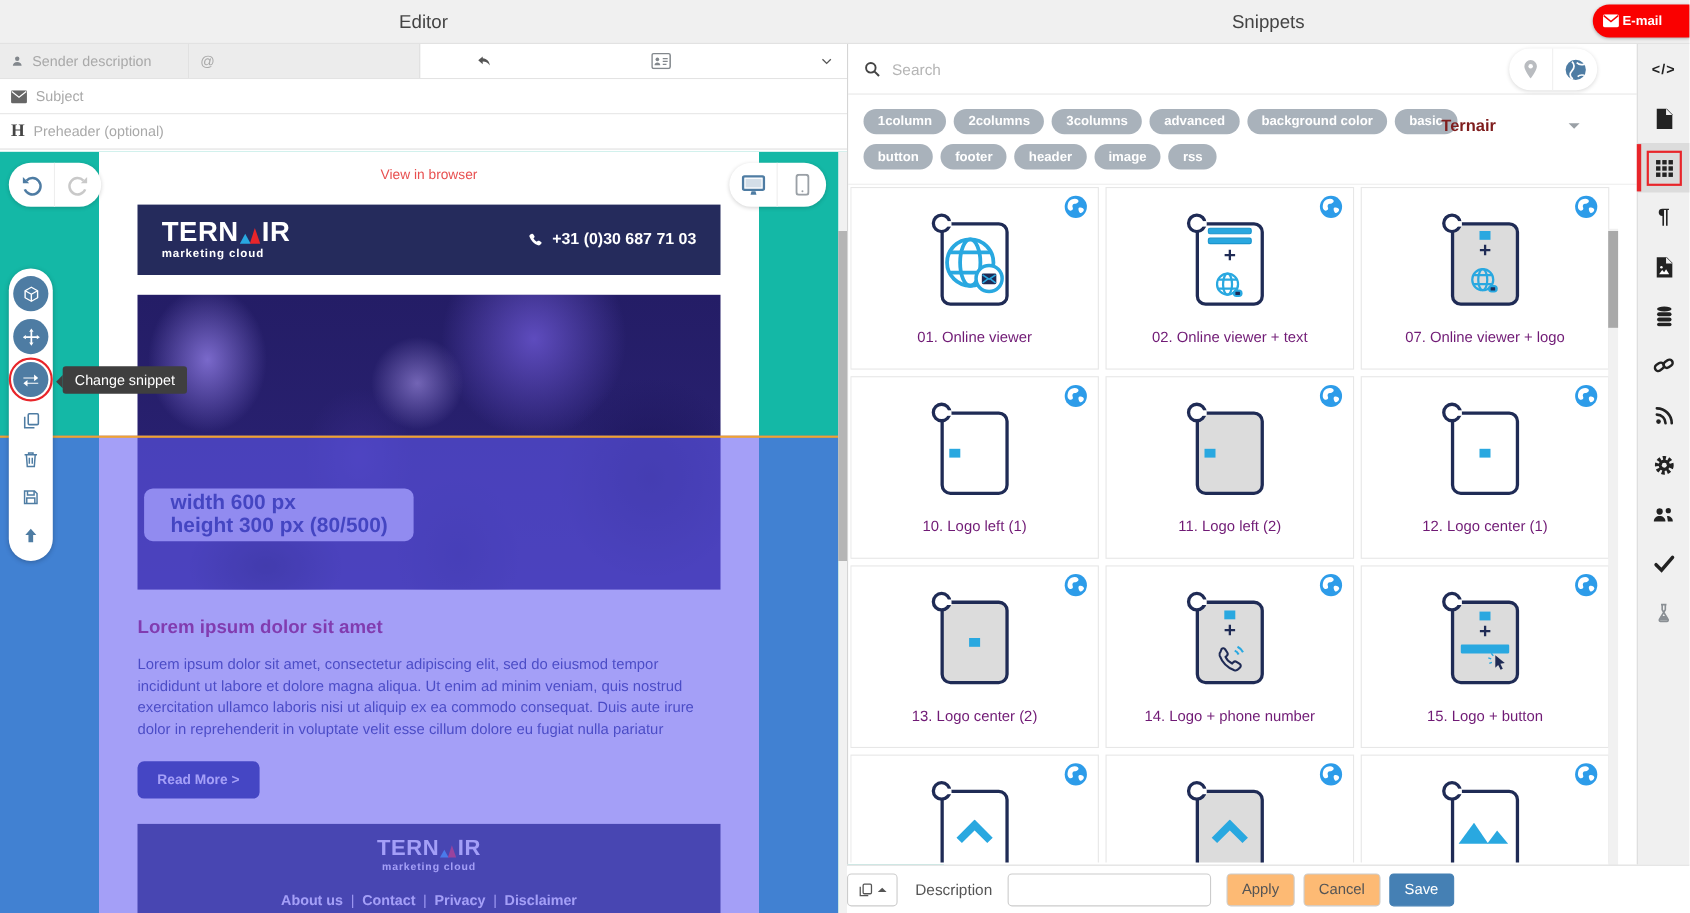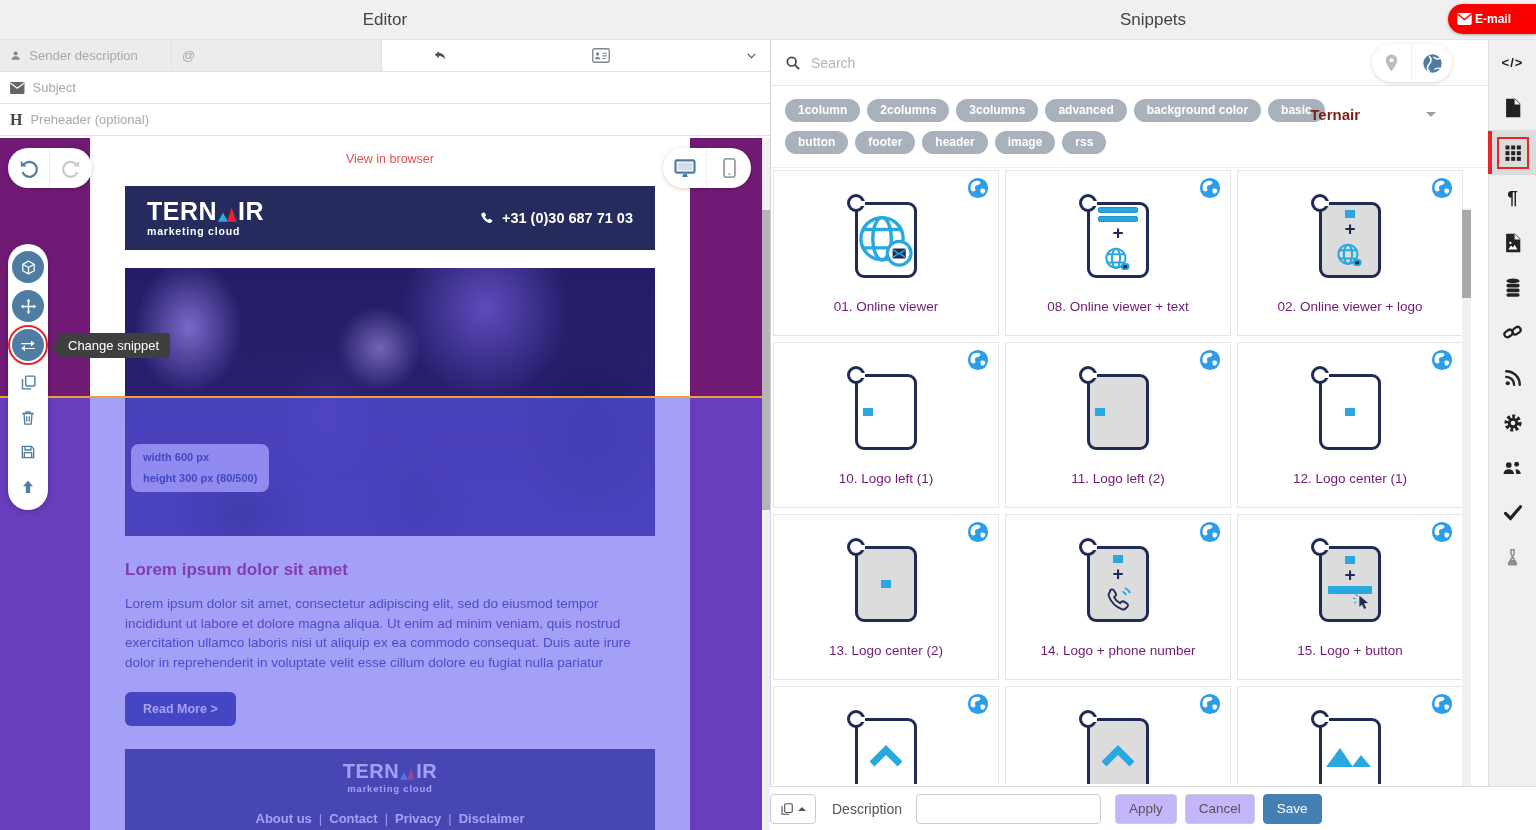--- a/index.html
+++ b/index.html
@@ -24,21 +24,21 @@
   .fields { position:absolute; top:40px; left:0; width:770px; }
   .frow { display:flex; border-bottom:1px solid #e0e0e0; background:#fff; height:32px; }
   .ffield { display:flex; align-items:center; gap:8px; padding:0 10px; border-right:1px solid #e0e0e0; }
   .ffield.gray { background:#ececec; }
   .ffield input { border:none; outline:none; background:transparent; font-size:13px;
     color:#555; width:100%; font-family:"Liberation Sans", sans-serif; }
   .ffield input::placeholder { color:#a9a9a9; }
   .h-glyph { font-family:"Liberation Serif", serif; font-size:16px; color:#444; font-weight:bold; }
 
   .preview { position:absolute; top:138px; left:0; width:858px; height:692px;
-    background:#701a75; overflow:hidden; }
+    background:#14b8a6; overflow:hidden; }
   .email-col { position:absolute; left:90px; top:0; width:600px; height:692px;
     background:#fff; padding-top:6px; }
   .vib { text-align:center; font-size:12.5px; color:#e85050; margin-top:8px; }
   .em-inner { width:530px; margin:0 auto; }
   .em-header { margin-top:20px; height:64px; background:#252b5c; display:flex;
     align-items:center; justify-content:space-between; padding:0 22px; }
   .tern-logo .row1 { display:flex; align-items:flex-end; gap:1px; color:#fff;
     font-weight:bold; letter-spacing:.5px; }
   .tern-logo.big .row1 { font-size:25px; line-height:24px; }
   .tern-logo.small .row1 { font-size:20px; line-height:19px; justify-content:center; }
@@ -48,21 +48,21 @@
     background:
       radial-gradient(ellipse 90px 110px at 12% 22%, rgba(150,130,235,.75), transparent 60%),
       radial-gradient(ellipse 140px 150px at 68% 15%, rgba(104,84,205,.85), transparent 60%),
       radial-gradient(ellipse 70px 90px at 38% 55%, rgba(52,40,130,.9), transparent 70%),
       radial-gradient(ellipse 120px 130px at 88% 62%, rgba(28,22,90,.95), transparent 70%),
       radial-gradient(ellipse 80px 100px at 55% 88%, rgba(33,27,105,.95), transparent 70%),
       radial-gradient(ellipse 100px 70px at 22% 92%, rgba(22,18,78,.95), transparent 70%),
       radial-gradient(ellipse 60px 60px at 48% 30%, rgba(190,170,255,.5), transparent 70%),
       linear-gradient(#241d66, #2c2378); }
   .size-badge { position:absolute; left:6px; top:176px; background:rgba(233,231,255,.88);
-    border-radius:8px; padding:3px 12px; color:#1b2a80; font-weight:bold; font-size:11px;
+    border-radius:8px; padding:3px 24px; color:#1b2a80; font-weight:bold; font-size:19px;
     line-height:21px; }
   .text-section { width:530px; margin:0 auto; padding-top:24px; }
   .em-heading { font-size:17px; font-weight:bold; color:#ad1457; }
   .em-body { margin-top:14px; font-size:13.5px; line-height:19.5px; color:#2c3a8c; }
   .read-more { margin-top:20px; display:inline-block; background:#1d2b87; color:#fff;
     font-size:12.5px; font-weight:bold; padding:10px 18px; border-radius:6px; border:none; }
   .em-footer { margin-top:23px; background:#252b5c; height:130px; text-align:center;
     padding-top:13px; }
   .em-footer .tern-logo { display:inline-block; text-align:center; }
   .footer-links { margin-top:15px; color:#fff; font-size:13px; font-weight:bold; }
@@ -163,21 +163,21 @@
   .bottom-bar { position:absolute; left:770px; right:0; bottom:0; height:44px; background:#fff;
     border-top:1px solid #dcdcdc; display:flex; align-items:center; 
     padding-right:8px; gap:8px; z-index:10; }
   .dropup-btn { width:46px; height:30px; border:1px solid #ccc; border-radius:4px; background:#fff;
     display:flex; align-items:center; justify-content:center; gap:4px; margin-right:8px; }
   .dropup-caret { width:0; height:0; border:4px solid transparent; border-bottom-color:#555;
     margin-bottom:4px; }
   .desc-label { font-size:14px; color:#555; margin-right:6px; }
   .desc-input { width:185px; height:30px; border:1px solid #ccc; border-radius:4px; font-size:13px;
     padding:0 8px; outline:none; margin-right:6px; font-family:"Liberation Sans", sans-serif; }
-  .bbtn { height:30px; padding:0 13px; border:1px solid #ccc; border-radius:4px; background:#c4b5fd;
+  .bbtn { height:30px; padding:0 13px; border:1px solid #ccc; border-radius:4px; background:#fdba74;
     font-size:13.5px; color:#555; font-family:"Liberation Sans", sans-serif; }
   .bbtn.primary { background:#4580b4; border-color:#4580b4; color:#fff; }
 </style>
 </head>
 <body>
 
 <div class="app">
 
   <div class="panel-header" id="snippets-header">
     <span>Snippets</span>
@@ -479,21 +479,21 @@
                 <g fill="none" stroke="#29a8e0" stroke-width="3">
                   <circle cx="21" cy="21" r="14"></circle>
                   <ellipse cx="21" cy="21" rx="6" ry="14"></ellipse>
                   <path d="M8 15h26M8 27h26"></path>
                 </g>
                 <rect x="28" y="28" width="13" height="10" rx="5" fill="#29a8e0"></rect>
                 <rect x="31.5" y="31" width="6" height="4.5" rx="0.5" fill="#1f2b55"></rect>
               </svg>
             </div>
           </div>
-       <div class="clabel">08. Online viewer + text</div>
+       <div class="clabel">02. Online viewer + text</div>
      </div>
         <div class="card">
        <span class="gbadge"><svg width="22" height="22" viewBox="0 0 24 24">
               <circle cx="12" cy="12" r="11" fill="#2d9ce9"></circle>
               <path d="M5 7c2-3 7-4 9-2s-1 4-3 4-3 2-2 4-2 4-4 2-1-6 0-8z" fill="#fff"></path>
               <path d="M15 13c2-1 5 0 5 2s-3 4-4 3-2-4-1-5z" fill="#fff"></path>
             </svg></span>
        <div class="icon-area">
             <div class="spage gray ">
               <span class="logo-chip"><logo></logo></span>
@@ -502,21 +502,21 @@
                 <g fill="none" stroke="#29a8e0" stroke-width="3">
                   <circle cx="21" cy="21" r="14"></circle>
                   <ellipse cx="21" cy="21" rx="6" ry="14"></ellipse>
                   <path d="M8 15h26M8 27h26"></path>
                 </g>
                 <rect x="28" y="28" width="13" height="10" rx="5" fill="#29a8e0"></rect>
                 <rect x="31.5" y="31" width="6" height="4.5" rx="0.5" fill="#1f2b55"></rect>
               </svg>
             </div>
           </div>
-       <div class="clabel">02. Online viewer + logo</div>
+       <div class="clabel">07. Online viewer + logo</div>
      </div>
         <div class="card">
        <span class="gbadge"><svg width="22" height="22" viewBox="0 0 24 24">
               <circle cx="12" cy="12" r="11" fill="#2d9ce9"></circle>
               <path d="M5 7c2-3 7-4 9-2s-1 4-3 4-3 2-2 4-2 4-4 2-1-6 0-8z" fill="#fff"></path>
               <path d="M15 13c2-1 5 0 5 2s-3 4-4 3-2-4-1-5z" fill="#fff"></path>
             </svg></span>
        <div class="icon-area">
             <div class="spage  left-align">
               <span class="logo-chip"><logo></logo></span>

